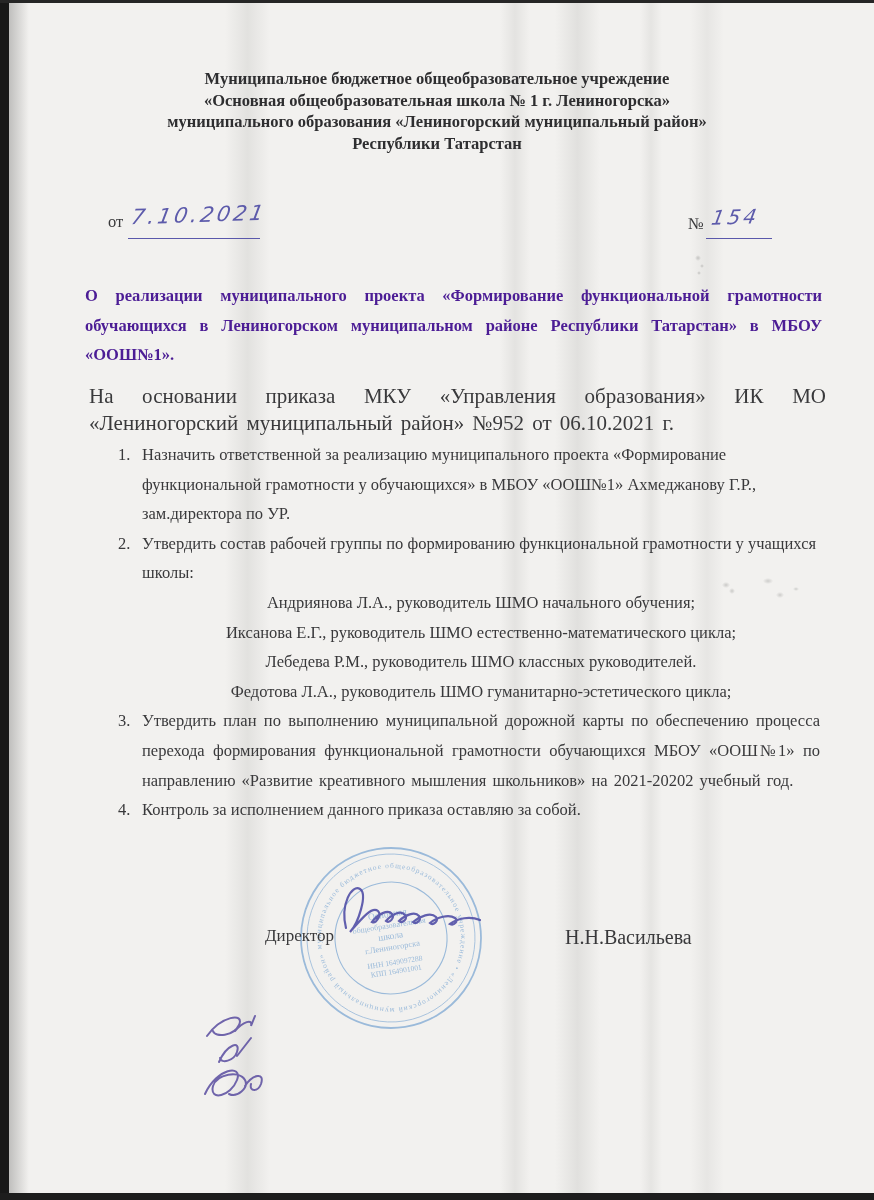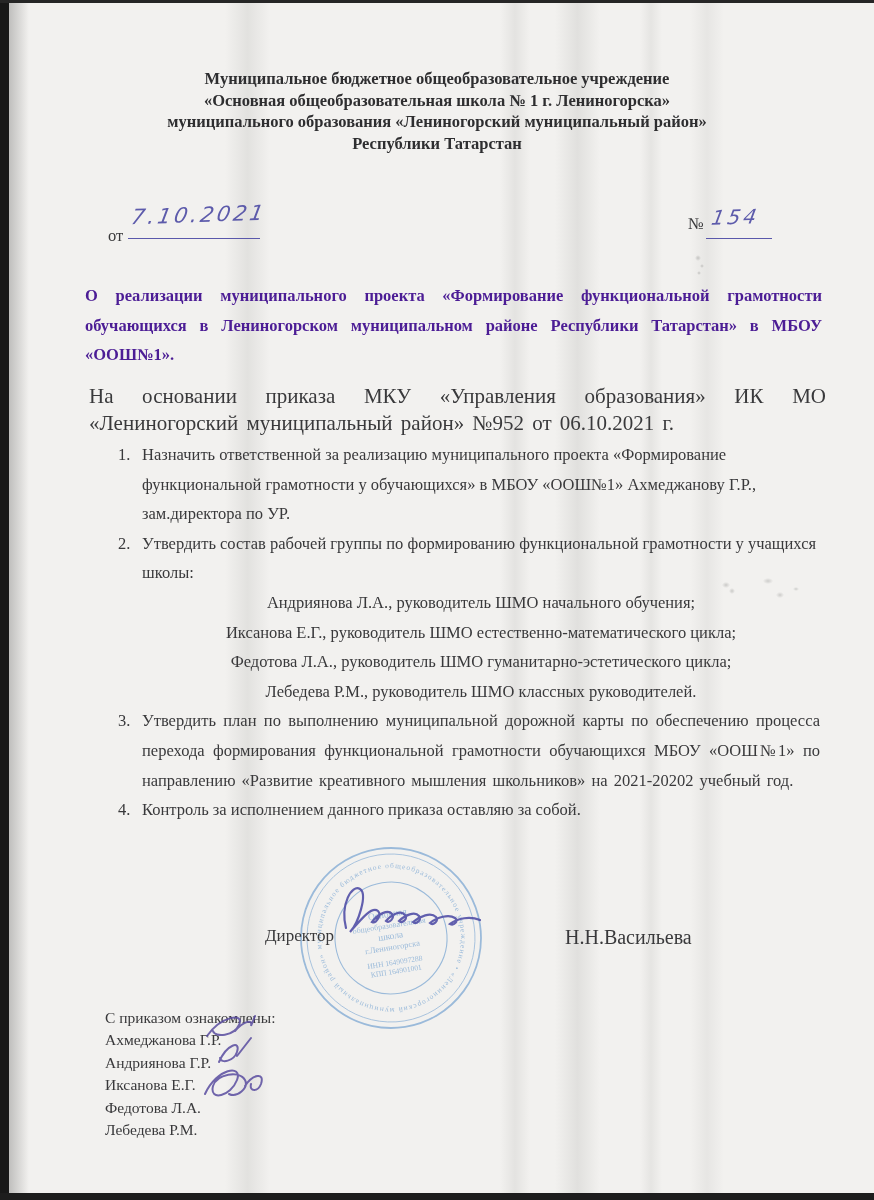--- a/index.html
+++ b/index.html
@@ -36,21 +36,21 @@
     background:radial-gradient(4px 3px at 8px 10px,#a2a2a0,transparent),
                radial-gradient(3px 3px at 14px 16px,#a2a2a0,transparent),
                radial-gradient(5px 3px at 50px 6px,#a8a8a6,transparent),
                radial-gradient(4px 3px at 62px 20px,#a8a8a6,transparent),
                radial-gradient(3px 2px at 78px 14px,#aaaaa8,transparent);}
   
   .doc-header{position:absolute;left:40px;top:68px;width:794px;text-align:center;
     font-weight:bold;font-size:16.5px;line-height:21.5px;color:#2e2e30;}
   .doc-type{position:absolute;left:40px;top:170px;width:794px;text-align:center;
     font-weight:bold;font-size:17px;color:#2e2e30;}
-  .date-prefix{position:absolute;left:108px;top:226px;font-size:16.5px;text-align:right;}
+  .date-prefix{position:absolute;left:108px;top:212px;font-size:16.5px;text-align:right;}
   .number-prefix{position:absolute;left:688px;top:214px;font-size:16.5px;}
   .hand{
     position:absolute;
     font-family:"DejaVu Sans",sans-serif;font-style:italic;
     letter-spacing:3px;
     transform:skewX(-12deg) rotate(-2deg);
     opacity:.92;
   }
   .date-hand{left:132px;top:203px;font-size:21px;}
   .number-hand{left:712px;top:205px;font-size:20px;}
@@ -115,22 +115,22 @@
   <ol class="order-list">
     <li>
       <span class="num">1.</span>
       <span>Назначить ответственной за реализацию муниципального проекта «Формирование функциональной грамотности у обучающихся» в МБОУ «ООШ№1» Ахмеджанову Г.Р., зам.директора по УР.</span>
     </li>
     <li>
       <span class="num">2.</span>
       <span>Утвердить состав рабочей группы по формированию функциональной грамотности у учащихся школы:</span>
       <div class="subline">Андриянова Л.А., руководитель ШМО начального обучения;</div>
       <div class="subline">Иксанова Е.Г., руководитель ШМО естественно-математического цикла;</div>
+      <div class="subline">Лебедева Р.М., руководитель ШМО классных руководителей.</div>
       <div class="subline">Федотова Л.А., руководитель ШМО гуманитарно-эстетического цикла;</div>
-      <div class="subline">Лебедева Р.М., руководитель ШМО классных руководителей.</div>
     </li>
     <li class="justified">
       <span class="num">3.</span>
       <span>Утвердить план по выполнению муниципальной дорожной карты по обеспечению процесса перехода формирования функциональной грамотности обучающихся МБОУ «ООШ№1» по направлению «Развитие креативного мышления школьников» на 2021-20202 учебный год.</span>
     </li>
     <li>
       <span class="num">4.</span>
       <span>Контроль за исполнением данного приказа оставляю за собой.</span>
     </li>
   </ol>
@@ -154,28 +154,20 @@
       <text x="95" y="131" font-size="7.5">КПП 164901001</text>
     </g>
   </svg>
 
   <span class="sign-role">Директор</span>
   <svg class="director-sign" width="165" height="70" viewBox="0 0 165 70">
     <path d="M14 52 C8 28 20 8 28 13 C36 18 26 48 18 56 C30 42 40 30 46 35 C50 39 44 48 40 46 C46 38 56 33 60 38 C63 42 57 48 54 45 C60 38 69 34 73 39 C76 43 70 48 67 45 C73 39 83 35 87 40 C90 44 84 49 81 46 C88 40 99 36 104 41 C107 45 101 50 98 47 C105 41 117 38 123 42 C127 45 122 50 118 48 C126 42 138 40 148 44" fill="none" stroke="#514fa6" stroke-width="2.2" stroke-linecap="round" opacity="0.9"></path>
   </svg>
   <span class="sign-name">Н.Н.Васильева</span>
 
-  <div class="ack">
-    <div>С приказом ознакомлены:</div>
-    <div>Ахмеджанова Г.Р.</div>
-    <div>Андриянова Г.Р.</div>
-    <div>Иксанова Е.Г.</div>
-    <div>Федотова Л.А.</div>
-    <div>Лебедева Р.М.</div>
-  </div>
   <svg class="ack-sign" width="160" height="110" viewBox="0 0 160 110">
     <g fill="none" stroke="#5a4da0" stroke-width="2" stroke-linecap="round" opacity="0.85">
       <path d="M12 24 C26 4 50 0 44 13 C39 24 20 26 18 19 M40 19 C48 10 58 6 56 14 L60 4"></path>
       <path d="M24 50 C32 32 46 28 42 40 C39 49 26 52 25 46 M42 44 L56 26"></path>
       <path d="M10 82 C22 56 48 52 42 68 C36 84 14 90 18 74 C22 62 44 58 50 68 C54 76 42 86 34 82 M50 74 C58 62 70 60 66 72 C63 80 54 80 56 72"></path>
     </g>
   </svg>
 
 </div>
 

